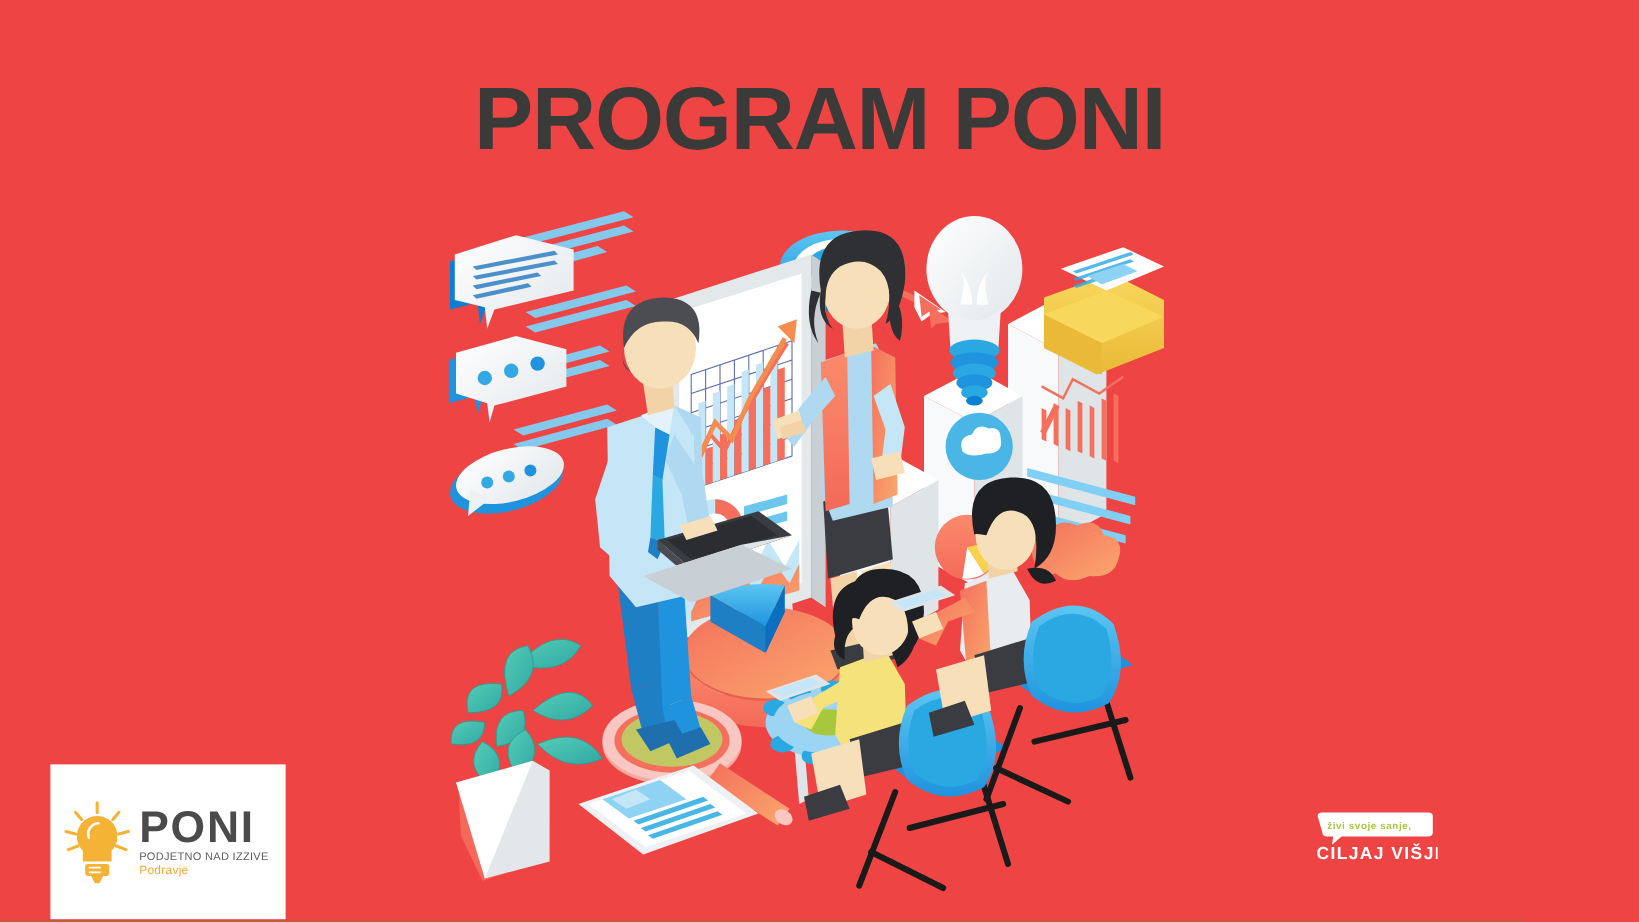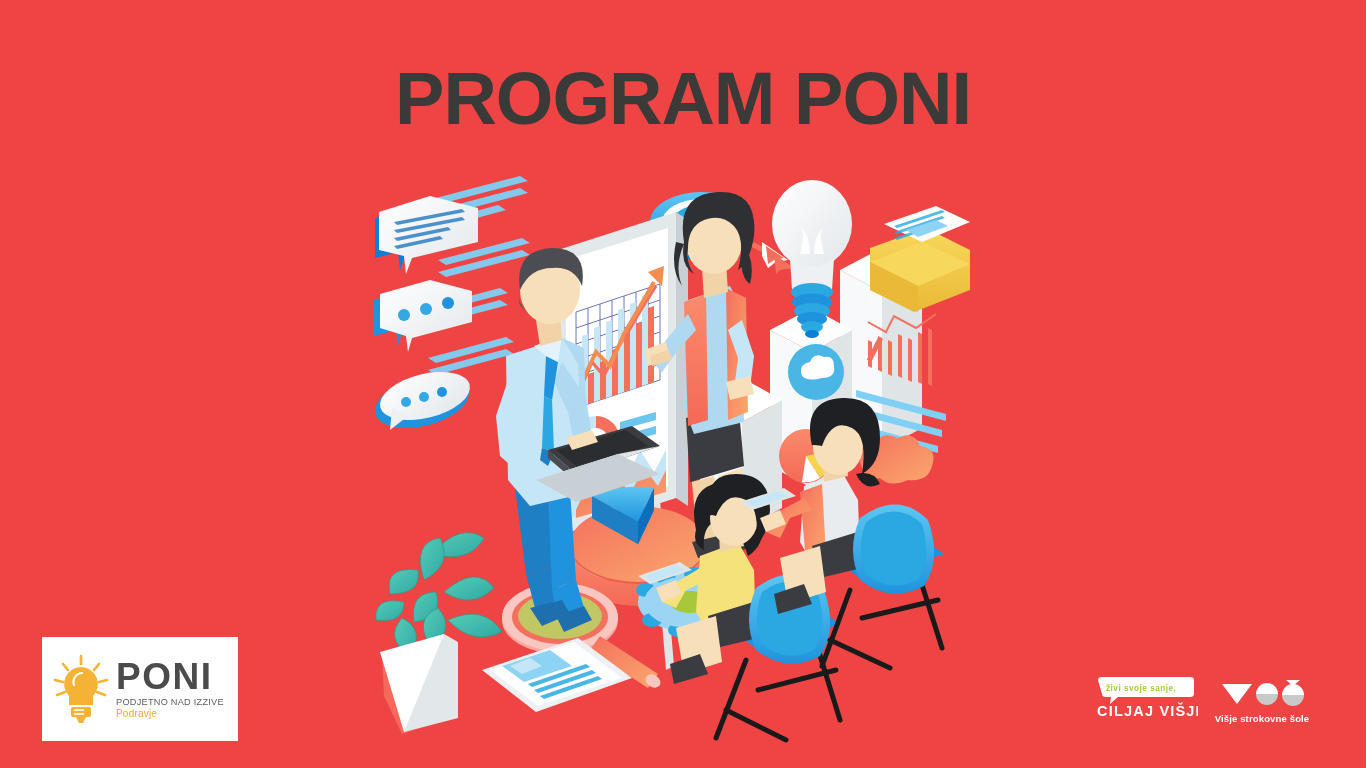--- a/index.html
+++ b/index.html
@@ -40,21 +40,21 @@
     height: 600px;
   }
   #illustration svg { display: block; }
 
   
   #poni-logo {
     position: absolute;
     left: 42px;
     top: 637px;
     width: 196px;
-    height: 104px;
+    height: 129px;
     background: #ffffff;
     display: flex;
     align-items: center;
     padding: 18px 8px;
     box-sizing: border-box;
   }
   #poni-bulb { width: 62px; height: 72px; flex: 0 0 auto; }
   #poni-text { margin-left: 4px; }
   #poni-word {
     font-size: 37px;
@@ -592,29 +592,14 @@
   </div>
 
   <div id="slogan">
     <svg width="104" height="48" viewBox="0 0 104 48" xmlns="http://www.w3.org/2000/svg">
       <path d="M4,4 q0,-3 4,-3 l88,0 q4,0 4,3 l0,14 q0,3 -4,3 l-72,0 -8,7 1,-7 -5,0 q-4,0 -4,-3 z" fill="#ffffff"></path>
       <text x="12" y="15" font-family="'Liberation Sans', sans-serif" font-size="8.2" font-weight="bold" fill="#a8c83c" letter-spacing="0.5">živi svoje sanje,</text>
       <text x="3" y="40" font-family="'Liberation Sans', sans-serif" font-size="14.5" font-weight="bold" fill="#ffffff" letter-spacing="1.2">CILJAJ VIŠJE!</text>
     </svg>
   </div>
 
-  <div id="vss-logo">
-    <svg id="vss-marks" width="108" height="30" viewBox="0 0 108 30" xmlns="http://www.w3.org/2000/svg">
-      <polygon points="14,6 44,6 29,26" fill="#ffffff"></polygon>
-      <g>
-        <path d="M48,16 a11,11 0 0 1 22,0 z" fill="#ffffff"></path>
-        <path d="M48,16 a11,11 0 0 0 22,0 z" fill="#c9c9c9"></path>
-      </g>
-      <g>
-        <polygon points="78,2 92,2 85,8" fill="#ffffff"></polygon>
-        <path d="M74,17 a11,11 0 0 1 22,0 z" fill="#ffffff"></path>
-        <path d="M74,17 a11,11 0 0 0 22,0 z" fill="#c9c9c9"></path>
-      </g>
-    </svg>
-    <div id="vss-label">Višje strokovne šole</div>
-  </div>
 
 </div>
 
 </body></html>

